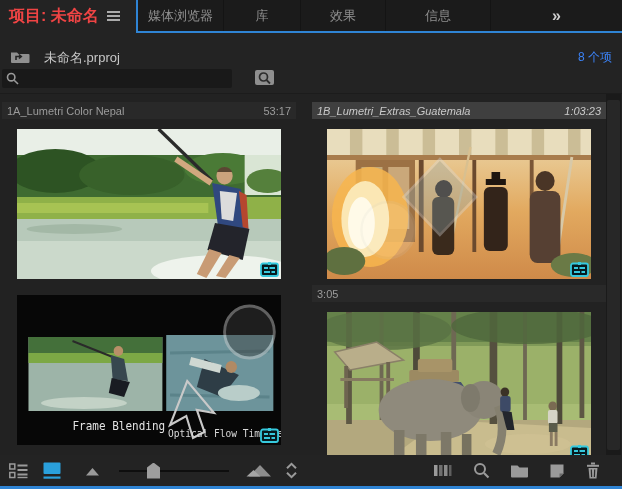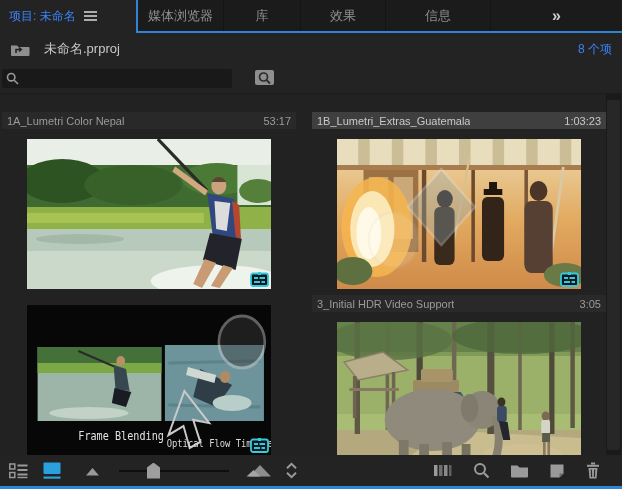--- a/index.html
+++ b/index.html
@@ -3,51 +3,51 @@
 <meta charset="utf-8">
 <style>
   * { box-sizing: border-box; margin: 0; padding: 0; }
   html,body { width:622px; height:489px; background:#232323; overflow:hidden; }
   body { font-family:"Liberation Sans","DejaVu Sans",sans-serif; }
   #app { width:622px; height:489px; display:flex; flex-direction:column; background:#232323; }
 
   
   .tabbar { height:33px; flex:none; display:flex; background:#1b1b1b; }
   .tab-active { width:136px; flex:none; background:#232323; display:flex; align-items:center; padding-left:9px; gap:8px; }
-  .tab-active .t-label { color:#3b82f6; font-size:12px; white-space:nowrap; }
+  .tab-active .t-label { color:#ef4444; font-size:16px; white-space:nowrap;font-weight:bold; }
   .panel-menu { width:13px; height:11px; flex:none; position:relative; cursor:pointer; }
   .panel-menu::before { content:""; position:absolute; left:0; right:0; top:0; height:2px; background:#ababab;
       box-shadow:0 4px 0 #ababab, 0 8px 0 #ababab; }
   .tabs-rest { flex:1; display:flex; background:#1b1b1b; border-left:2px solid #2f84d4; border-bottom:2px solid #2f84d4; }
   .tab { display:flex; align-items:center; justify-content:center; color:#8f8f8f; font-size:13px; white-space:nowrap; }
   .tab + .tab, .tab-overflow { border-left:1px solid #141414; }
   .tab-overflow { flex:1; display:flex; align-items:center; justify-content:center; color:#cfcfcf; font-size:16px; font-weight:bold; }
 
   
-  .crumbrow { height:24px; flex:none; display:flex; align-items:center; padding:16px 10px; background:#232323; }
+  .crumbrow { height:24px; flex:none; display:flex; padding:16px 10px; background:#232323; }
   .upbtn { width:20px; height:15px; flex:none; cursor:pointer; }
   .project-file { color:#c8c8c8; font-size:13px; margin-left:14px; }
   .item-count { margin-left:auto; color:#3b82f6; font-size:12px; }
 
   
   .searchrow { height:28px; flex:none; position:relative; background:#232323; }
   .search-box { position:absolute; left:2px; top:4px; width:230px; height:19px; background:#191919;
       border-radius:2px; display:flex; align-items:center; padding-left:4px; }
   .search-box input { flex:1; background:transparent; border:0; outline:0; color:#cccccc; font-size:12px; height:100%; }
   .search-bin-btn { position:absolute; left:253px; top:3px; width:23px; height:19px; cursor:pointer; }
 
   
   .content { flex:1; position:relative; background:#222222; border-top:1px solid #1c1c1c; overflow:hidden; }
-  .grid { position:absolute; left:2px; top:18px; display:grid; grid-template-columns:294px 294px; column-gap:16px; row-gap:6px; }
+  .grid { position:absolute; left:2px; top:8px; display:grid; grid-template-columns:294px 294px; column-gap:16px; row-gap:6px; }
   .cell-head { height:17px; background:#292929; display:flex; align-items:center; justify-content:space-between;
       padding:0 5px; font-size:11px; color:#9b9b9b; }
-  .clip-cell.selected .cell-head { background:#3f3f3f; color:#c9c9c9; }
+  .clip-cell.selected .cell-head { background:#3f3f3f; color:#c9c9c9;font-style:italic; }
   .clip-name { overflow:hidden; white-space:nowrap; }
   .clip-dur { flex:none; margin-left:0; }
-  .thumb { position:relative; width:244px; height:150px; margin:10px auto 0; background:#000; }
+  .thumb { position:relative; width:264px; height:150px; margin:10px auto 0; background:#000; }
   .thumb > svg.art { position:absolute; inset:0; width:100%; height:100%; }
   .badge { position:absolute; right:2px; bottom:2px; width:19px; height:15px; }
 
   
   .scrollbar { position:absolute; right:1px; top:0; bottom:0; width:15px; background:#1a1a1a; }
   .scroll-thumb { position:absolute; left:1px; right:1px; top:6px; height:350px; background:#272727; border-radius:2px; }
 
   
   .toolbar { height:31px; flex:none; display:flex; align-items:center; padding:0 9px; background:#232323; }
   .tbi { flex:none; cursor:pointer; display:block; }
@@ -241,21 +241,20 @@
             <rect x="4" y="5" width="4" height="2" fill="#36c9dd"></rect>
             <rect x="9.5" y="5" width="5.5" height="2" fill="#36c9dd"></rect>
             <rect x="4" y="9" width="6" height="2" fill="#36c9dd"></rect>
             <rect x="11.5" y="9" width="3.5" height="2" fill="#36c9dd"></rect>
           </svg>
         </div>
       </div>
 
       <div class="clip-cell">
         <div class="cell-head">
-          <span class="clip-name">3_Initial HDR Video Support</span>
           <span class="clip-dur">3:05</span>
         </div>
         <div class="thumb">
           <svg class="art" viewBox="0 0 276 150" preserveAspectRatio="none">
             <rect width="276" height="150" fill="#a8bc74"></rect>
             <rect width="276" height="34" fill="#65824a"></rect>
             <rect y="30" width="276" height="62" fill="#93aa62" opacity="0.6"></rect>
             <rect y="108" width="276" height="42" fill="#b3a87e"></rect>
             <polygon points="120,108 276,116 276,150 60,150" fill="#c9bc8e"></polygon>
             <ellipse cx="210" cy="132" rx="45" ry="10" fill="#cfc193" opacity="0.8"></ellipse>

